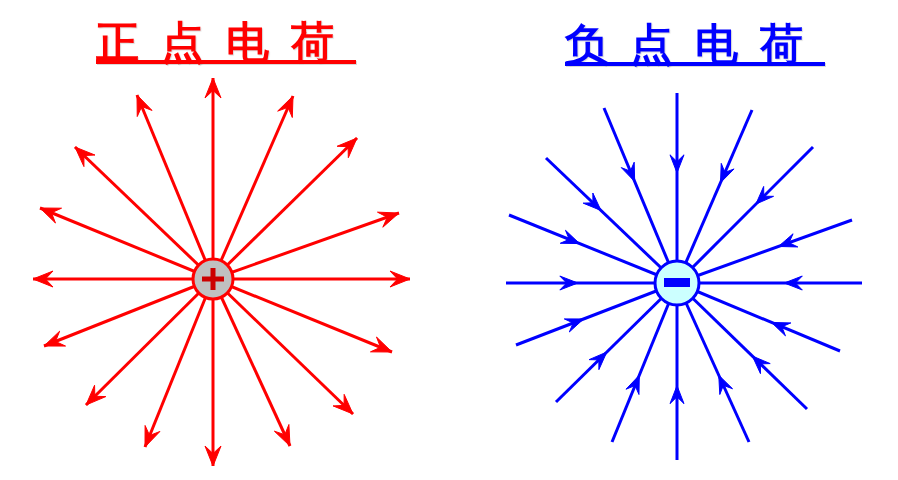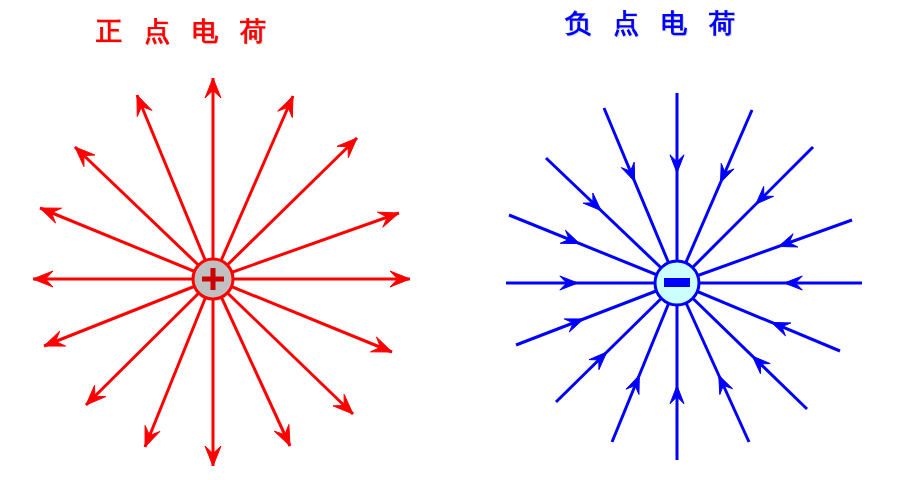--- a/index.html
+++ b/index.html
@@ -1,19 +1,19 @@
 <!DOCTYPE html>
 <html><head>
 <meta charset="utf-8">
 <style>
   html, body { margin: 0; padding: 0; background: #ffffff; }
   body { width: 898px; height: 480px; position: relative; overflow: hidden; font-family: "DejaVu Serif", "Liberation Serif", serif; }
-  .title { position: absolute; top: 14px; font-size: 26px; font-weight: bold; letter-spacing: 22px; white-space: nowrap; text-shadow: 1px 1px 1px rgba(0,0,0,0.15); }
+  .title { position: absolute; top: 14px; font-size: 43px; font-weight: bold; letter-spacing: 22px; white-space: nowrap; text-shadow: 1px 1px 1px rgba(0,0,0,0.15); text-decoration: underline; }
   #title-pos { left: 96px; color: #ff0000; }
-  #title-neg { left: 565px; color: #0000ff; top: 6px; }
+  #title-neg { left: 565px; color: #0000ff; top: 16px; }
   svg { position: absolute; left: 0; top: 0; }
 </style>
 </head>
 <body>
 
 <div class="title" id="title-pos">正点电荷</div>
 <div class="title" id="title-neg">负点电荷</div>
 
 <svg id="diagram" width="898" height="480" viewBox="0 0 898 480">
   <g id="pos-group">

